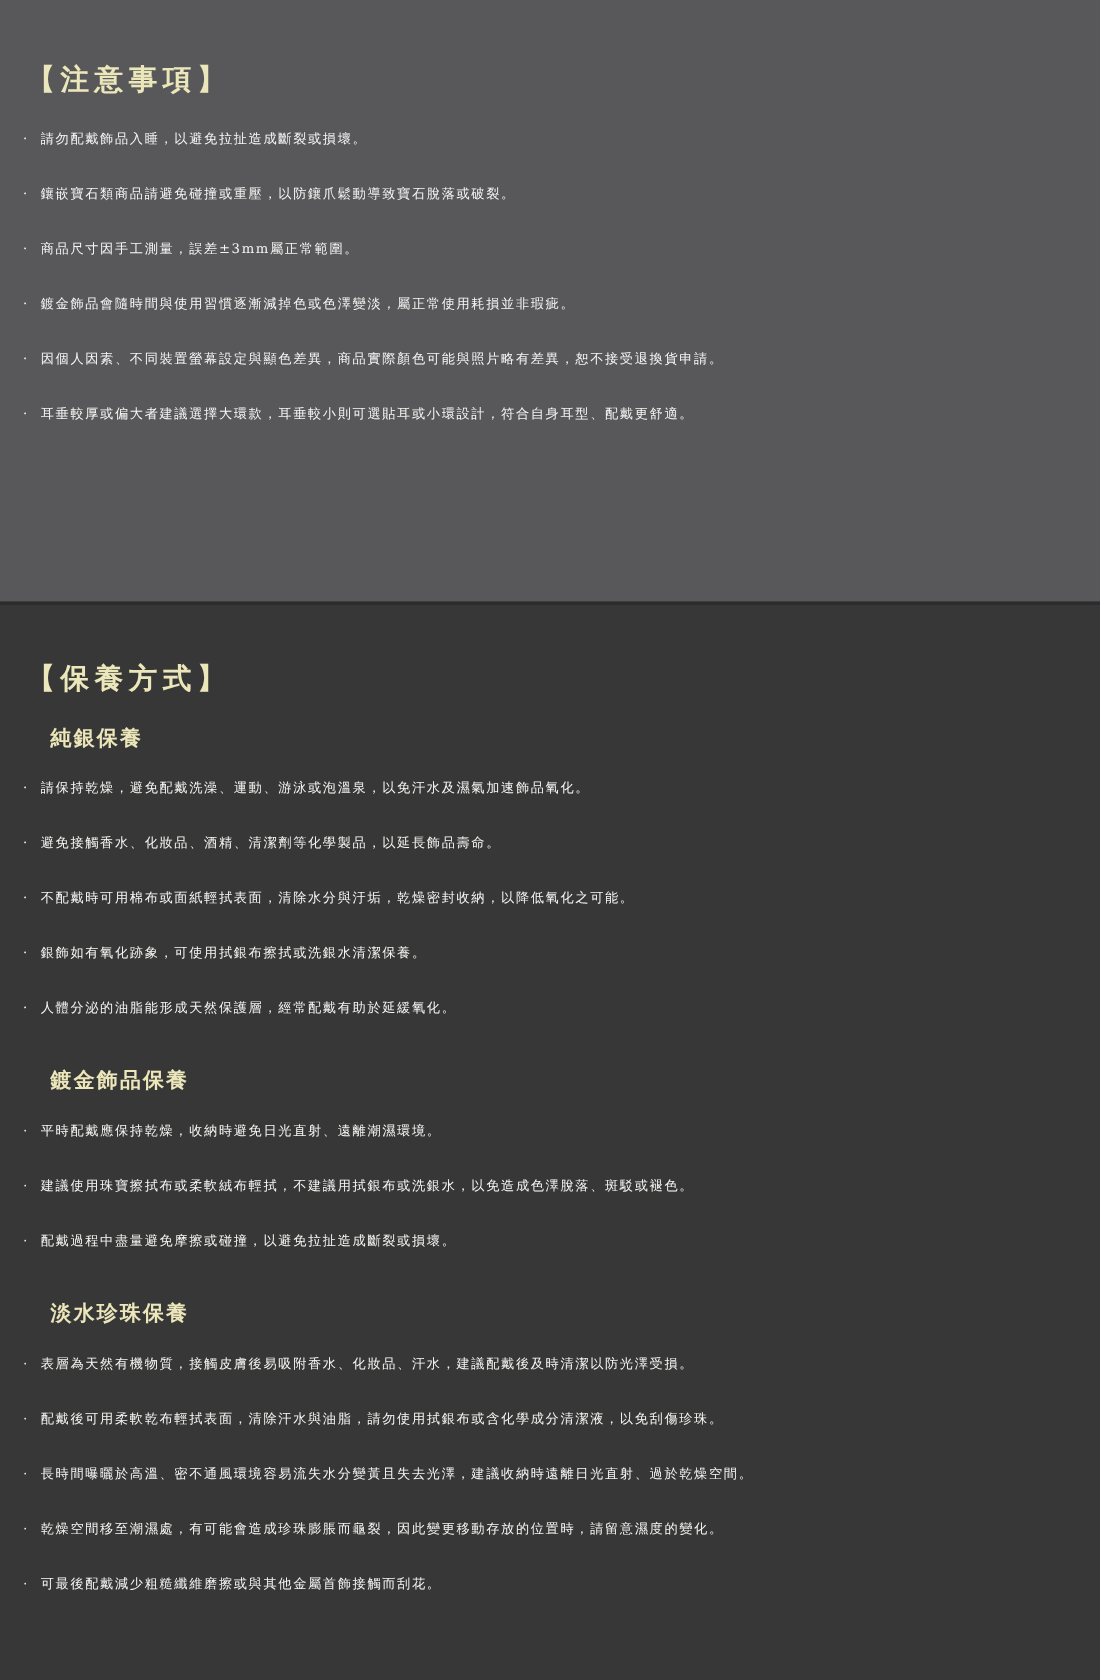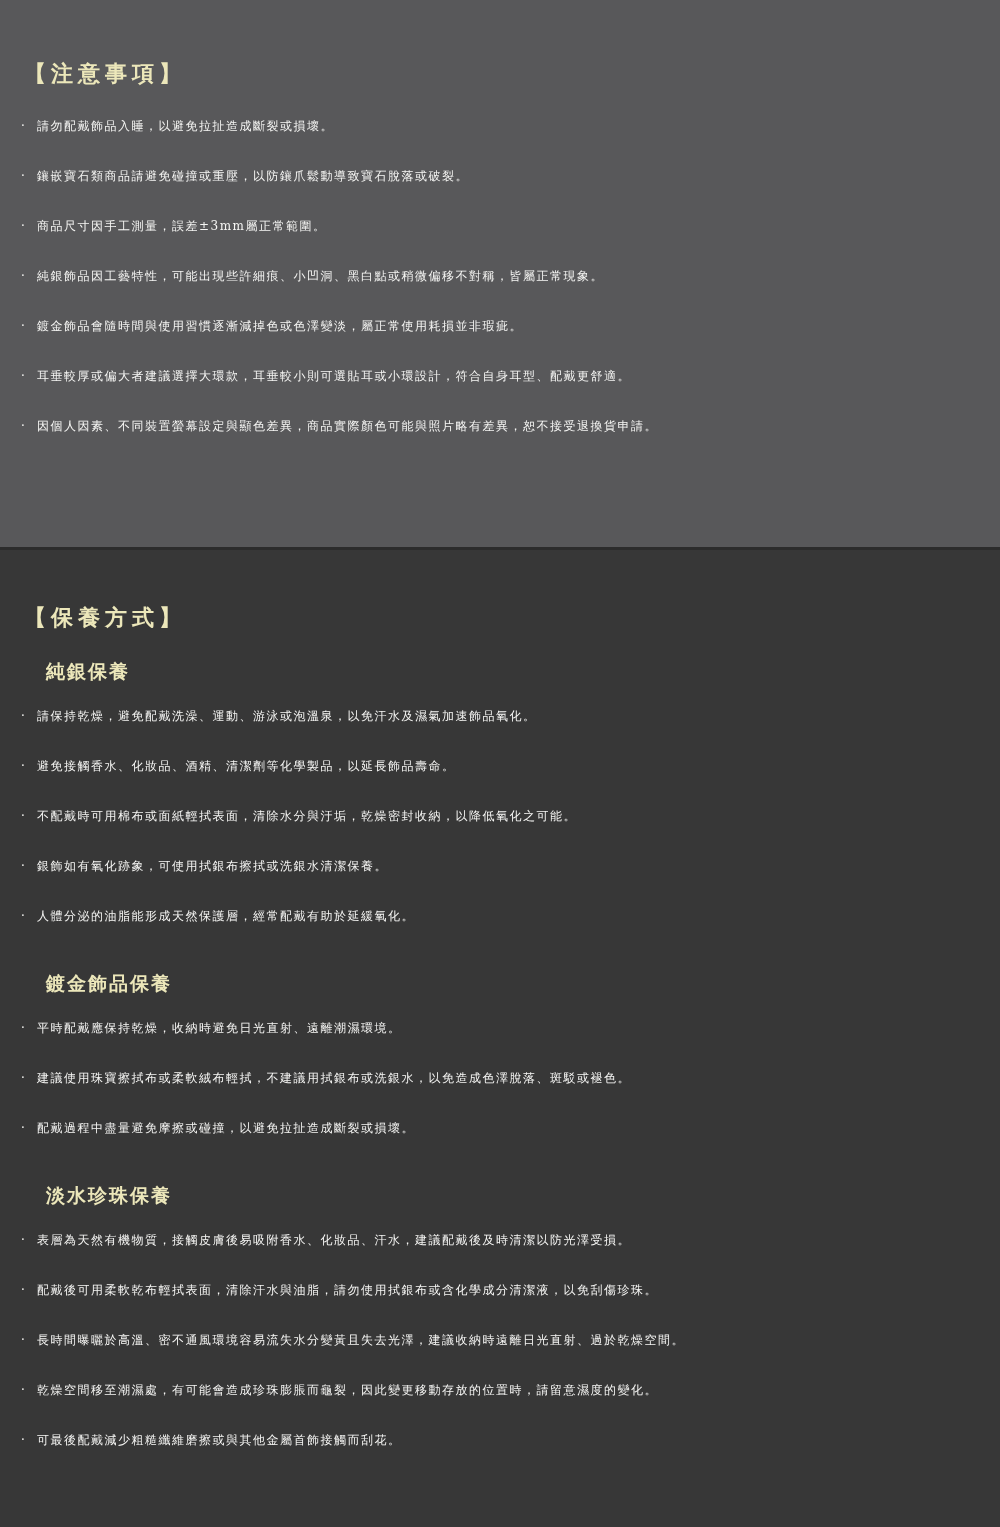--- a/index.html
+++ b/index.html
@@ -24,21 +24,21 @@
   }
   .care-section{
     background:var(--bg-bottom);
     border-top:3px solid var(--divider);
     height:1100px;
     padding:50px 18px 0 20px;
   }
   .section-title{
     margin:0 0 0 4px;
     color:var(--accent);
-    font-size:22px;
+    font-size:26px;
     font-weight:bold;
     letter-spacing:5px;
     line-height:34px;
   }
   .bullet-list{
     list-style:none;
     margin:24px 0 0 0;
     padding:0;
   }
   .bullet-item{
@@ -59,38 +59,37 @@
   }
   .care-group-subtitle{
     margin:0 0 0 26px;
     color:var(--accent);
     font-size:19px;
     font-weight:bold;
     letter-spacing:2px;
     line-height:30px;
   }
   .care-group .bullet-list{margin-top:18px;}
-  .care-group + .care-group{margin-top:40px;}
+  .care-group + .care-group{margin-top:40px;font-family:Liberation Serif, serif;}
   .care-section .section-title{margin-bottom:22px;}
 </style>
 </head>
 <body>
 
 <main>
 
   <section class="section notice-section">
     <h2 class="section-title">【注意事項】</h2>
     <ul class="bullet-list">
       <li class="bullet-item">請勿配戴飾品入睡，以避免拉扯造成斷裂或損壞。</li>
       <li class="bullet-item">鑲嵌寶石類商品請避免碰撞或重壓，以防鑲爪鬆動導致寶石脫落或破裂。</li>
       <li class="bullet-item">商品尺寸因手工測量，誤差±3mm屬正常範圍。</li>
-      <li class="bullet-item">純銀飾品因工藝特性，可能出現些許細痕、小凹洞、黑白點或稍微偏移不對稱，皆屬正常現象。</li>
       <li class="bullet-item">鍍金飾品會隨時間與使用習慣逐漸減掉色或色澤變淡，屬正常使用耗損並非瑕疵。</li>
+      <li class="bullet-item">因個人因素、不同裝置螢幕設定與顯色差異，商品實際顏色可能與照片略有差異，恕不接受退換貨申請。</li>
       <li class="bullet-item">耳垂較厚或偏大者建議選擇大環款，耳垂較小則可選貼耳或小環設計，符合自身耳型、配戴更舒適。</li>
-      <li class="bullet-item">因個人因素、不同裝置螢幕設定與顯色差異，商品實際顏色可能與照片略有差異，恕不接受退換貨申請。</li>
     </ul>
   </section>
 
   <section class="section care-section">
     <h2 class="section-title">【保養方式】</h2>
 
     <div class="care-group">
       <h3 class="care-group-subtitle">純銀保養</h3>
       <ul class="bullet-list">
         <li class="bullet-item">請保持乾燥，避免配戴洗澡、運動、游泳或泡溫泉，以免汗水及濕氣加速飾品氧化。</li>

